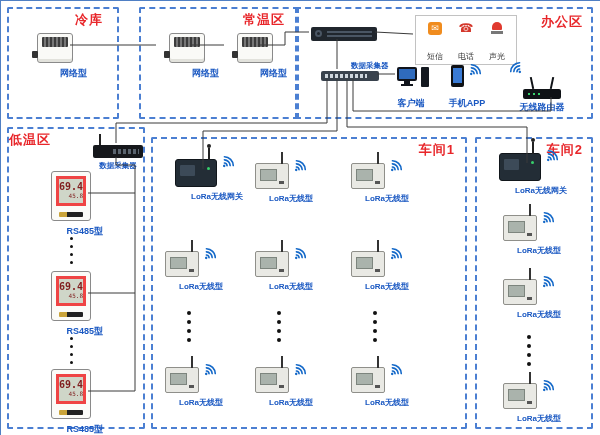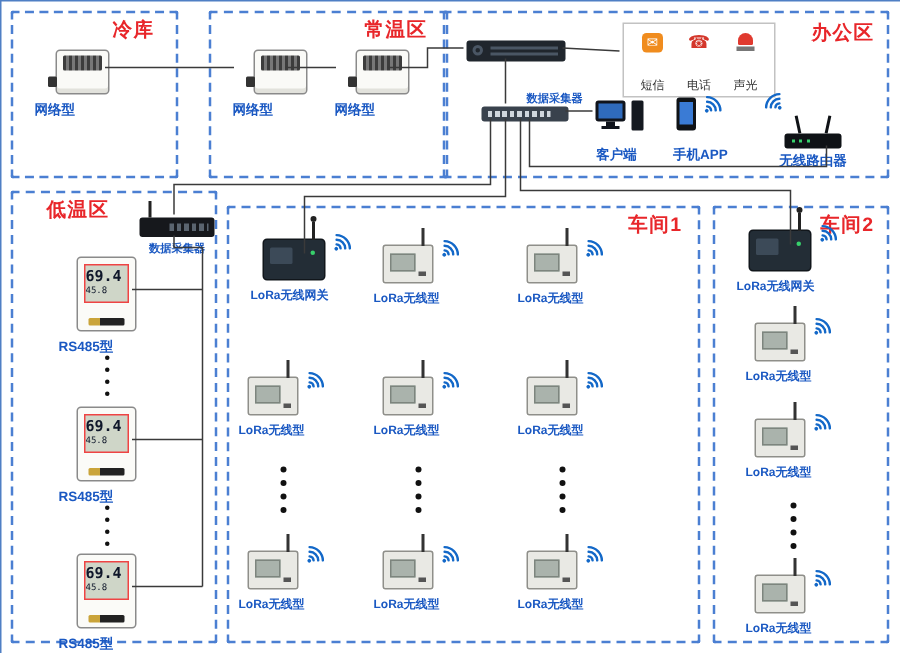--- a/index.html
+++ b/index.html
@@ -3,38 +3,38 @@
 <meta charset="utf-8">
 <style>
   html,body{margin:0;padding:0;background:#e9e9e9;font-family:"Liberation Sans",sans-serif;}
   .canvas{position:relative;width:600px;height:435px;background:#fff;border:1px solid #4f7fc4;overflow:hidden;}
 
   
   .zone{position:absolute;border:2px dashed #4b7fd2;border-radius:2px;box-sizing:border-box;}
   .zone-title{position:absolute;font-size:13px;font-weight:bold;color:#e8262a;letter-spacing:1px;line-height:1;}
 
   
-  .sblock{position:absolute;width:64px;text-align:left;}
+  .sblock{position:absolute;width:64px;text-align:right;}
   .dev-label{margin-top:5px;font-size:9px;font-weight:bold;color:#1a58c2;line-height:1.15;}
   .dev-label.sm{font-size:8px;}
   .dev-row{display:flex;justify-content:center;align-items:flex-start;gap:3px;margin-top:12px;}
 
   
   .wsensor{position:relative;width:34px;height:28px;background:#fafaf7;border:1px solid #8a8a8a;border-radius:3px;margin:0 auto;box-shadow:inset 0 -3px 0 #e2e2dc;}
   .wsensor .grill{position:absolute;left:4px;right:4px;top:3px;height:10px;background:repeating-linear-gradient(90deg,#3c3c3c 0 2px,#777 2px 4px);border-radius:1px;}
   .wsensor .probe{position:absolute;left:-6px;bottom:4px;width:6px;height:7px;background:#333;border-radius:1px;}
 
   
   .collector{position:absolute;width:50px;height:13px;background:#16181c;border-radius:2px;}
   .collector .ant{position:absolute;left:6px;top:-11px;width:2px;height:11px;background:#222;}
   .collector .ports{position:absolute;right:4px;top:4px;width:26px;height:5px;background:repeating-linear-gradient(90deg,#5a646f 0 3px,#16181c 3px 5px);}
 
   
   .rs485{position:relative;width:38px;height:48px;background:#fbfbf8;border:1px solid #8a8a8a;border-radius:3px;margin:0 auto;}
-  .rs485 .lcd{margin:4px 4px 0;height:24px;background:#cfd6c8;border:1px solid #ef4444;font-family:"DejaVu Sans Mono",monospace;color:#0f172a;line-height:1;overflow:hidden;}
+  .rs485 .lcd{margin:4px 4px 0;height:24px;background:#cfd6c8;border:3px solid #ef4444;font-family:"DejaVu Sans Mono",monospace;color:#7f1d1d;line-height:1;overflow:hidden;}
   .rs485 .l1{font-size:10px;font-weight:bold;padding-top:3px;}
   .rs485 .l2{font-size:6px;padding-top:1px;}
   .rs485 .term{position:absolute;bottom:3px;left:7px;right:7px;height:5px;border-radius:1px;background:linear-gradient(90deg,#caa43a 0 8px,#222 8px);}
 
   
   .gateway{position:relative;width:40px;height:26px;background:#232d36;border:1px solid #11161b;border-radius:3px;}
   .gateway .ant{position:absolute;right:6px;top:-12px;width:2px;height:12px;background:#222;}
   .gateway .ant:after{content:"";position:absolute;top:-4px;left:-1px;width:4px;height:4px;background:#222;border-radius:50%;}
   .gateway .face{position:absolute;left:4px;top:5px;width:15px;height:11px;background:#3c4a58;border-radius:1px;}
   .gateway .led{position:absolute;right:6px;top:7px;width:3px;height:3px;background:#37d06b;border-radius:50%;}
@@ -185,21 +185,21 @@
       </svg>
     <div class="router" style="left:226px;top:80px">
         <i class="a1"></i>
         <i class="a2"></i>
         <i class="led"></i>
       </div>
     <div class="plain-label" style="left:214px;top:94px;width:62px">无线路由器</div>
   </div>
 
   <div class="zone" style="left:6px;top:126px;width:138px;height:302px">
-    <div class="zone-title" style="top:4px;left:22px">低温区</div>
+    <div class="zone-title" style="top:4px;left:0">低温区</div>
 
     <div class="collector" style="left:84px;top:16px">
         <i class="ant"></i>
         <i class="ports"></i>
       </div>
     <div class="plain-label" style="left:72px;top:33px;width:74px;font-size:7.5px">数据采集器</div>
 
     <div class="sblock" style="left:30px;top:42px">
       <div class="rs485">
         <div class="lcd">

